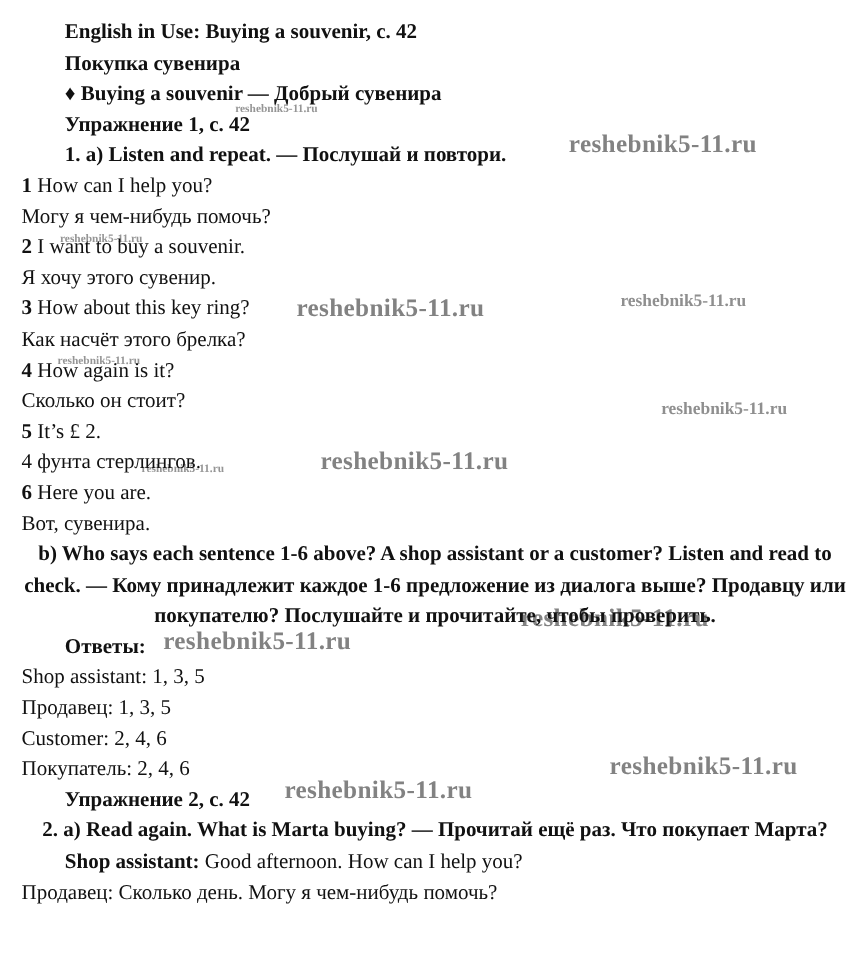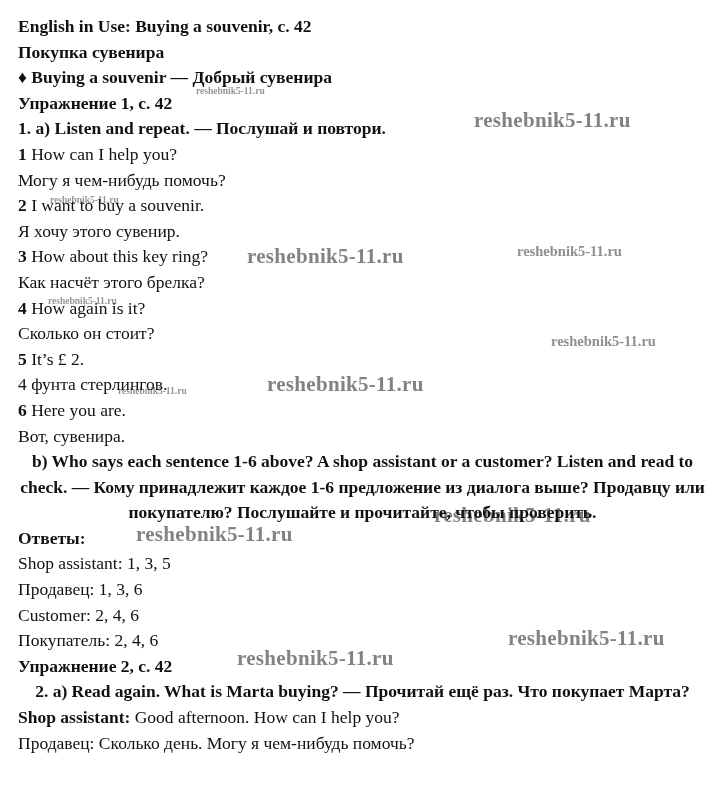--- a/index.html
+++ b/index.html
@@ -24,20 +24,21 @@
   }
   .line {
     font-size: 17.5px;
     line-height: 25.6px;
     white-space: nowrap;
     position: relative;
     z-index: 2;
   }
   .bold {
     font-weight: bold;
+    margin-left: 36px;
   }
   .num {
     font-weight: bold;
   }
   .wrapline {
     font-size: 17.5px;
     line-height: 25.6px;
     font-weight: bold;
     white-space: normal;
     position: relative;
@@ -97,21 +98,21 @@
   <div class="line"><span class="num">5</span> <span>It’s £ 2.</span></div>
   <div class="line">4 фунта стерлингов.</div>
 
   <div class="line"><span class="num">6</span> <span>Here you are.</span></div>
   <div class="line">Вот, сувенира.</div>
 
   <div class="wrapline">b) Who says each sentence 1-6 above? A shop assistant or a customer? Listen and read to check. — Кому принадлежит каждое 1-6 предложение из диалога выше? Продавцу или покупателю? Послушайте и прочитайте, чтобы проверить.</div>
 
   <div class="line bold">Ответы:</div>
   <div class="line">Shop assistant: 1, 3, 5</div>
-  <div class="line">Продавец: 1, 3, 6</div>
+  <div class="line">Продавец: 1, 3, 5</div>
   <div class="line">Customer: 2, 4, 6</div>
   <div class="line">Покупатель: 2, 4, 6</div>
 
   <div class="line bold">Упражнение 2, с. 42</div>
   <div class="wrapline">2. a) Read again. What is Marta buying? — Прочитай ещё раз. Что покупает Марта?</div>
 
   <div class="line"><span class="bold">Shop assistant:</span> <span>Good afternoon. How can I help you?</span></div>
   <div class="line"><span>Продавец:</span> <span>Сколько день. Могу я чем-нибудь помочь?</span></div>
 
   <div id="watermark-layer">

